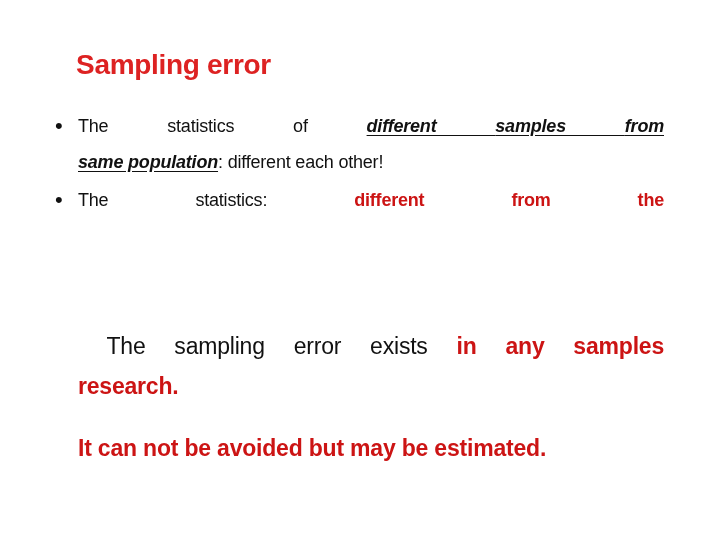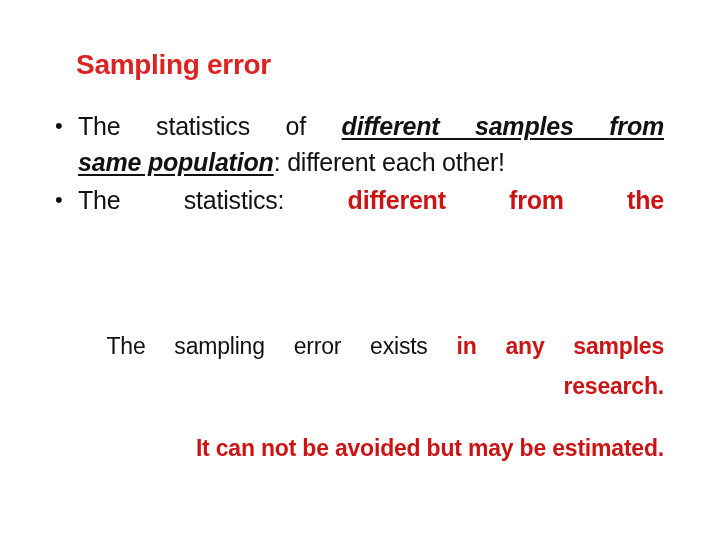--- a/index.html
+++ b/index.html
@@ -55,21 +55,21 @@
   .bullet-dot {
     position: absolute;
     left: 3px;
     top: 0;
     font-size: 22px;
     line-height: 36px;
     color: #111111;
   }
 
   .para {
-    font-size: 25px;
+    font-size: 18px;
     line-height: 36px;
     color: #111111;
     text-align: justify;
     text-justify: inter-word;
     font-weight: 500;
     letter-spacing: -0.2px;
   }
   
   .para > .justline {
     display: block;
@@ -111,21 +111,21 @@
     letter-spacing: -0.2px;
     font-weight: 500;
   }
   .note-line-1 {
     display: block;
     text-align: justify;
     text-align-last: justify;
   }
   .note-line-2, .note-line-3 {
     display: block;
-    text-align: right;
+    text-align: left;
   }
   .note-line-3 {
     margin-top: 22px;
   }
   .lead-space { white-space: pre; }
 </style>
 </head>
 <body>
 
 <div class="slide">

